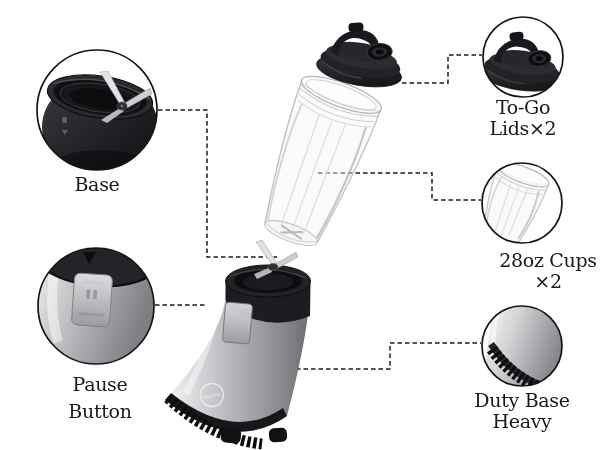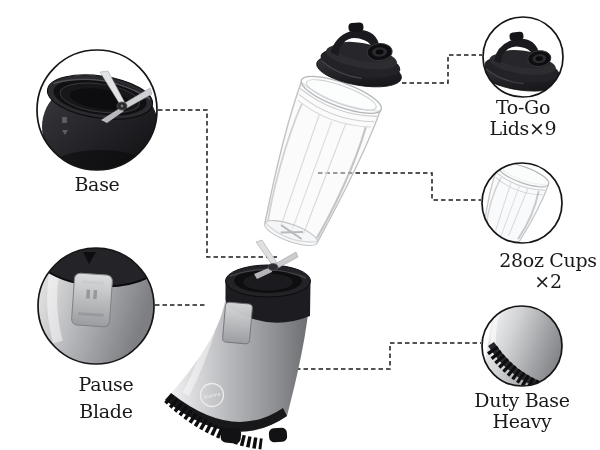--- a/index.html
+++ b/index.html
@@ -230,28 +230,28 @@
     <g>
       <use href="#lid-shape" transform="translate(362,54) rotate(10)"></use>
     </g>
   </g>
 </svg>
 
 <div class="callout-label" id="blade-label" style="left:27px;top:174px;width:140px;">
   <span>Base</span>
 </div>
 
-<div class="callout-label" id="pause-label" style="left:36px;top:371px;width:140px;">
+<div class="callout-label" id="pause-label" style="left:30px;top:371px;width:140px;">
   <span>Pause</span>
-  <span>Blade</span>
+  <span>Button</span>
 </div>
 
 <div class="callout-label" id="togo-label" style="left:451px;top:97px;width:144px;">
   <span>To-Go</span>
-  <span>Lids×9</span>
+  <span>Lids×2</span>
 </div>
 
 <div class="callout-label" id="cups-label" style="left:476px;top:250px;width:144px;">
   <span>28oz Cups</span>
   <span>×2</span>
 </div>
 
 <div class="callout-label" id="heavy-label" style="left:450px;top:390px;width:144px;">
   <span>Duty Base</span>
   <span>Heavy</span>

